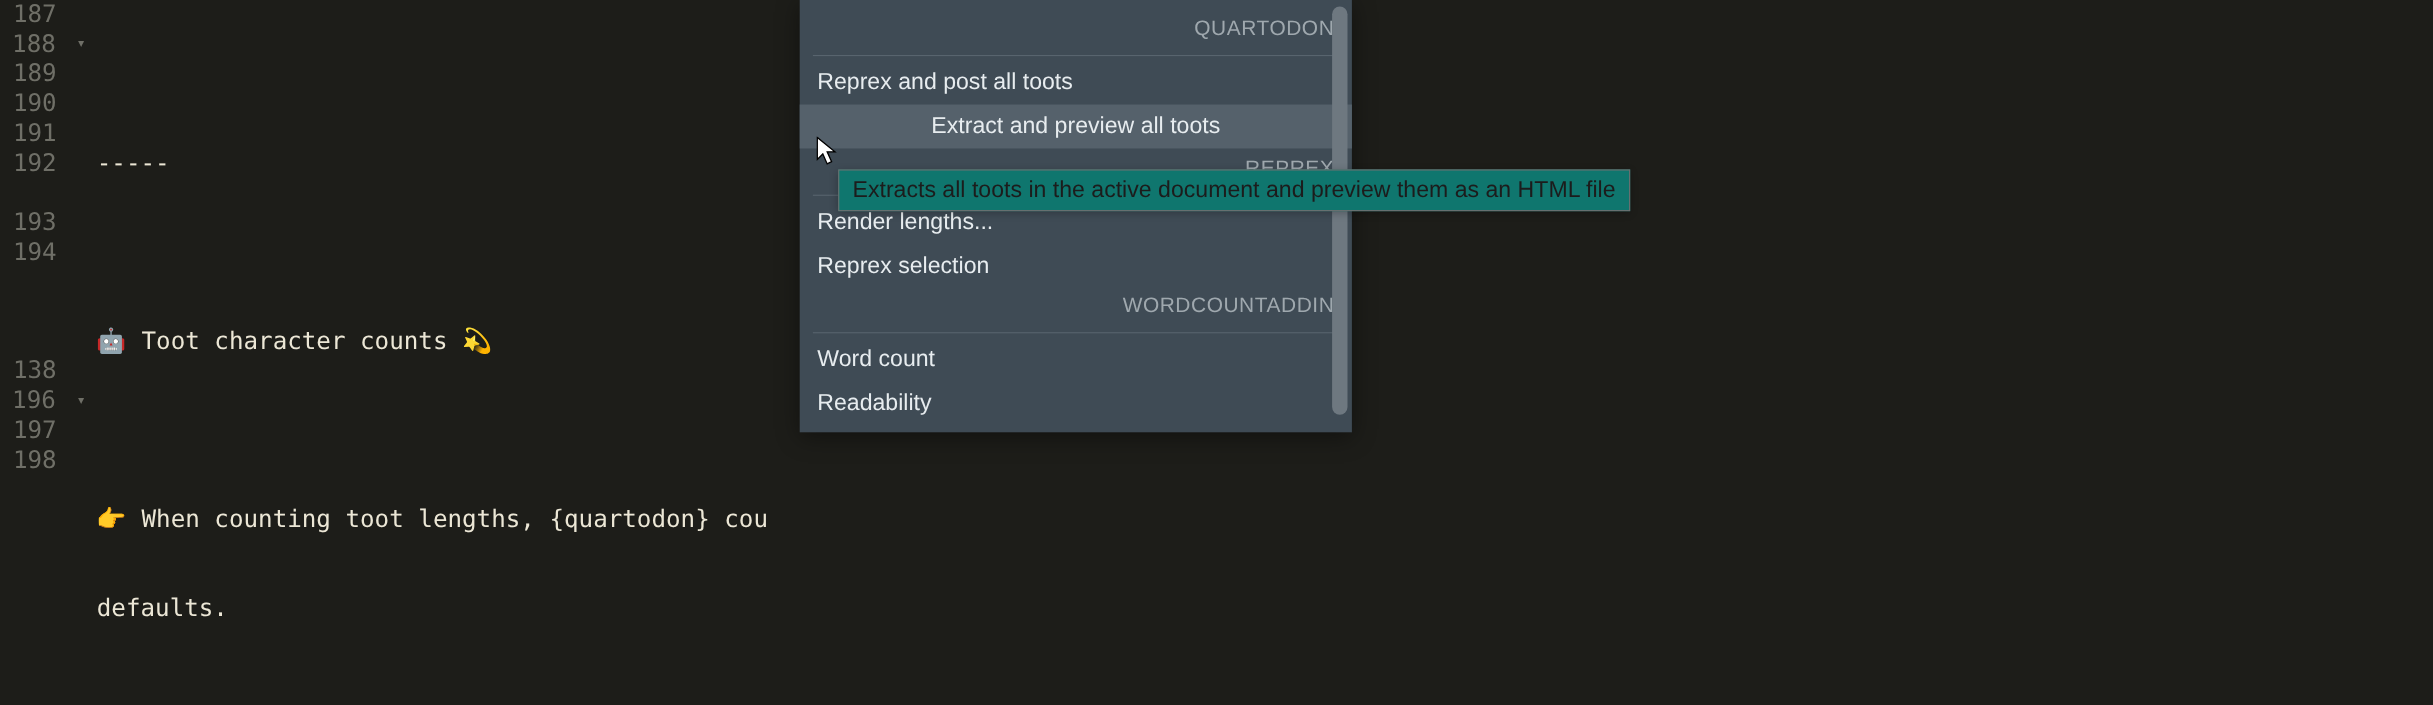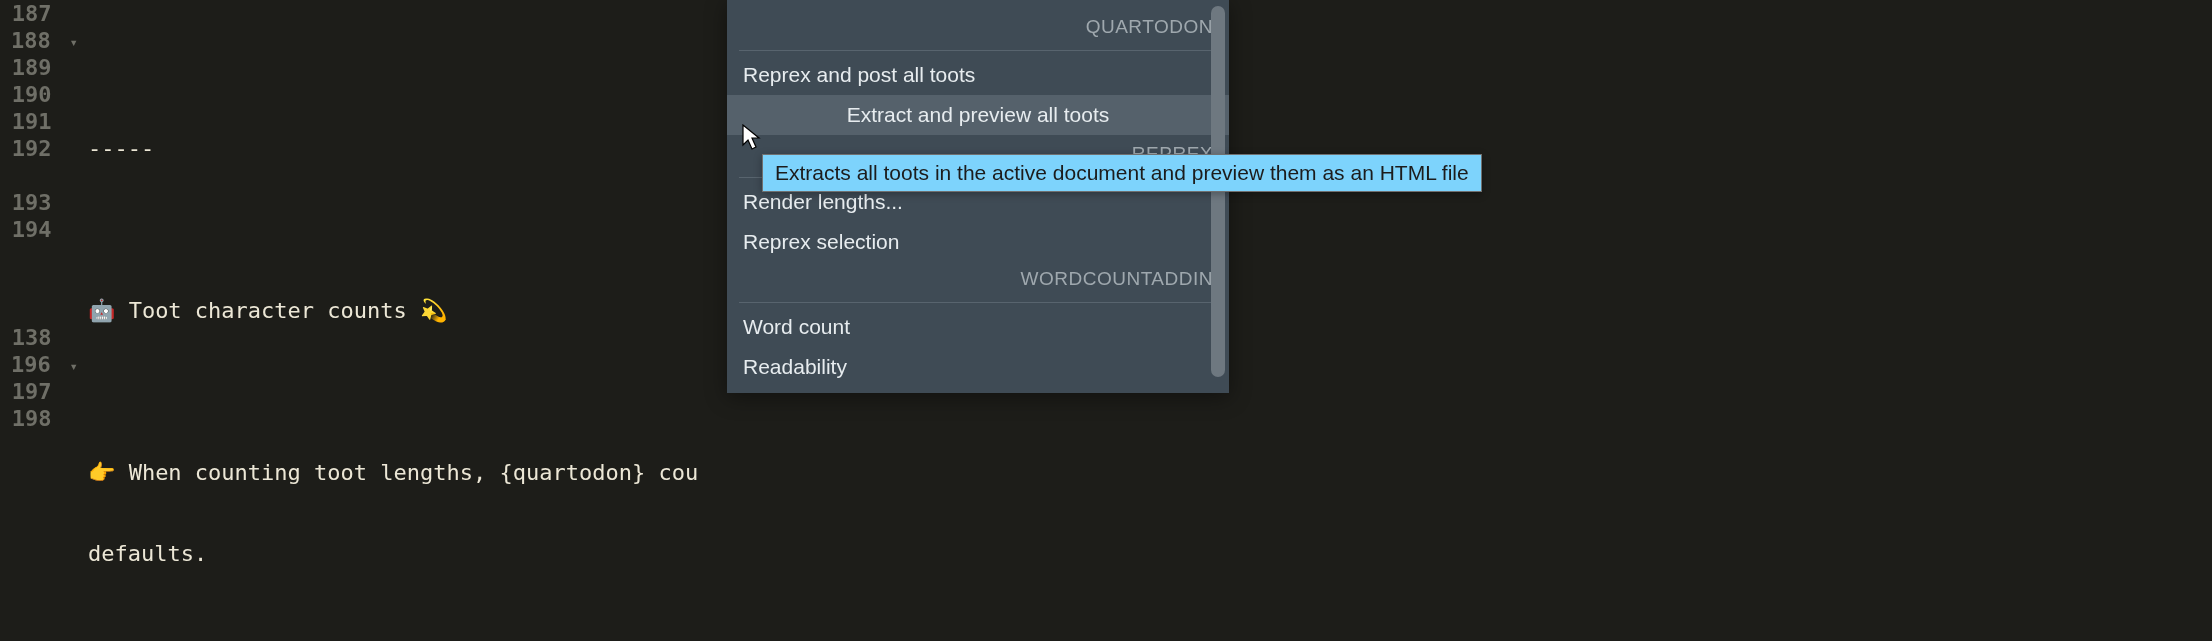--- a/index.html
+++ b/index.html
@@ -24,21 +24,20 @@
     padding:0 10px 0 6px;
     text-align:right;
     color:#6f6f67;
     user-select:none;
     line-height:27px;
     font-size:22px;
   }
   .gutter .ln{
     height:27px;
     white-space:pre;
-    font-weight:bold;
   }
   .fold{
     color:#6f6f67;
     font-size:14px;
     display:inline-block;
     width:14px;
     vertical-align:middle;
   }
   .code{
     flex:1 1 auto;
@@ -99,21 +98,21 @@
     bottom:0;
     background:#6e7880;
     border-radius:7px;
   }
 
   
   .tooltip{
     position:absolute;
     left:762px;
     top:154px;
-    background:#7dd3fc;
+    background:#0f766e;
     color:#1c1c1c;
     font-family:"Segoe UI","Helvetica Neue",Arial,sans-serif;
     font-size:21px;
     padding:6px 12px;
     border:1px solid #707070;
     white-space:nowrap;
     box-shadow:0 2px 8px rgba(0,0,0,.3);
   }
 
   

